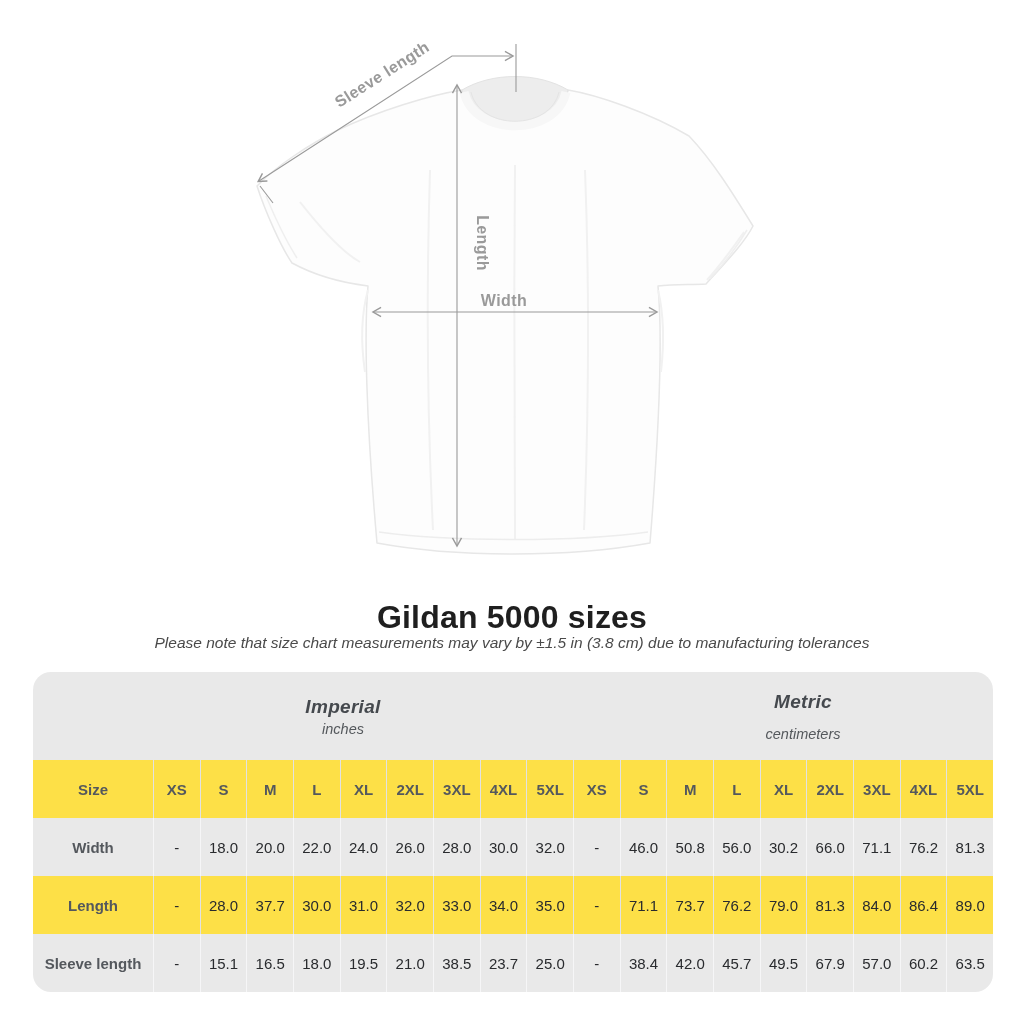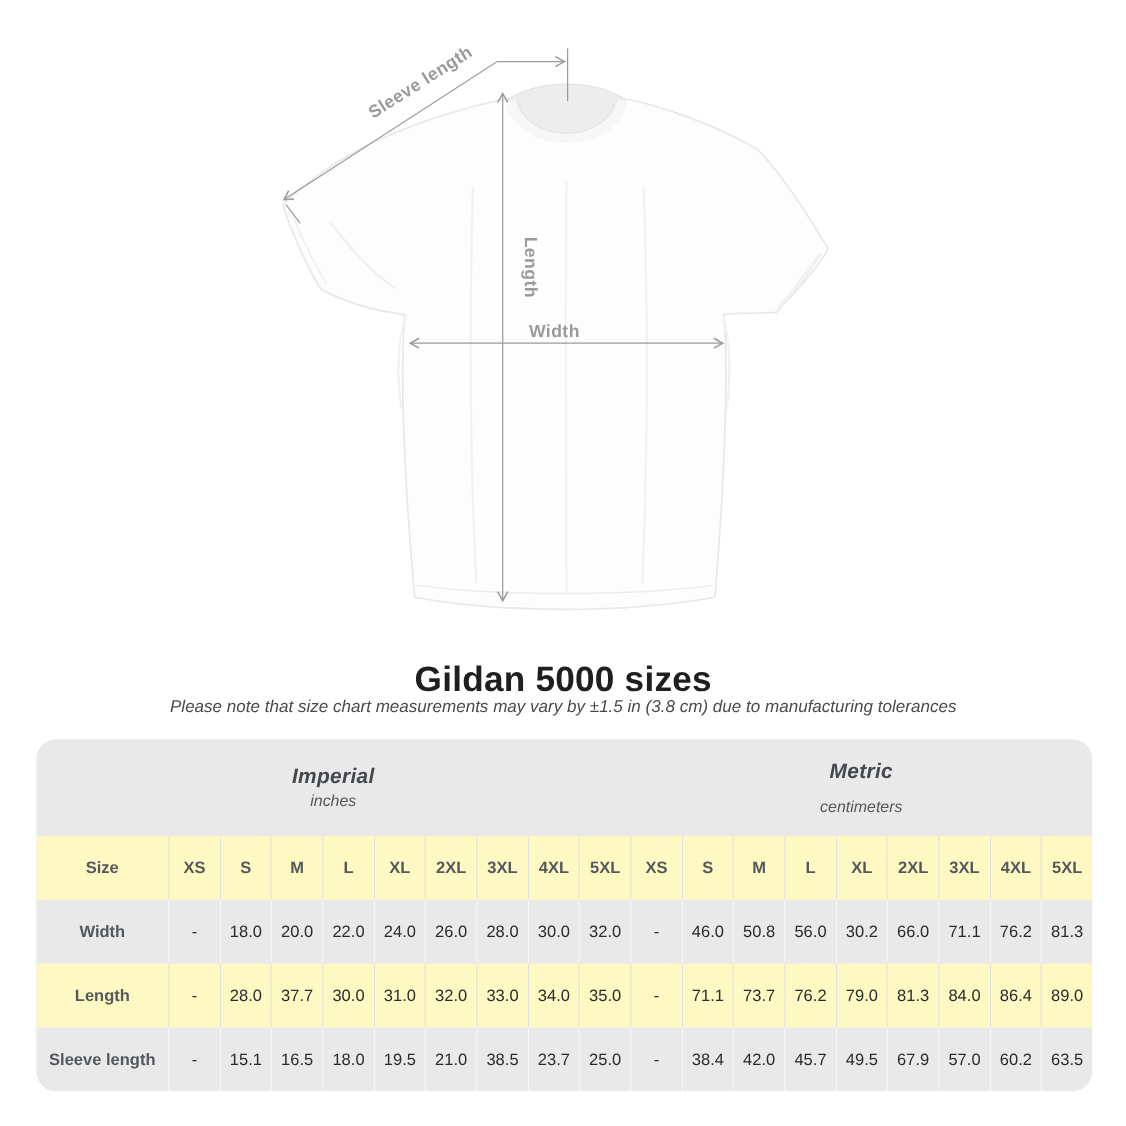--- a/index.html
+++ b/index.html
@@ -9,30 +9,30 @@
 
   .page-title{position:absolute;left:0;top:599px;width:1024px;text-align:center;
         font-size:32px;font-weight:bold;color:#1f1f1f;letter-spacing:.2px;}
   .page-subtitle{position:absolute;left:0;top:634px;width:1024px;text-align:center;
         font-style:italic;font-size:15.5px;color:#4a4a4a;}
 
   .size-card{position:absolute;left:33px;top:672px;width:960px;height:320px;
         background:#e9e9e9;border-radius:18px;overflow:hidden;}
   .unit-band{display:flex;height:88px;}
   .unit-sec{display:flex;flex-direction:column;justify-content:center;align-items:center;gap:3px;}
-  .unit-sec.imperial{width:540px;}
+  .unit-sec.imperial{width:540px;margin-left:40px;}
   .unit-sec.metric{flex:1;gap:13px;}
   .unit-name{font-size:19px;font-weight:bold;font-style:italic;color:#45494e;letter-spacing:.3px;}
   .unit-sub{font-size:14.5px;font-style:italic;color:#54585c;}
 
   .trow{display:grid;grid-template-columns:120px repeat(18, 1fr);height:58px;}
   .cell{display:flex;align-items:center;justify-content:center;
         font-size:15px;color:#292b2e;white-space:nowrap;}
   .cell.hdr, .cell.rowlabel{font-weight:bold;color:#54585d;}
-  .r-white{background:#fef9c3;--sep:#e2e2e3;}
+  .r-white{background:#fde047;--sep:#e2e2e3;}
   .r-gray{background:transparent;--sep:#f6f6f7;}
   .trow .cell + .cell{border-left:1px solid var(--sep);}
 </style>
 </head>
 <body>
 
 <div class="page">
 
   <svg width="1024" height="600" viewBox="0 0 1024 600" style="position:absolute;left:0;top:0;">
     <defs>

